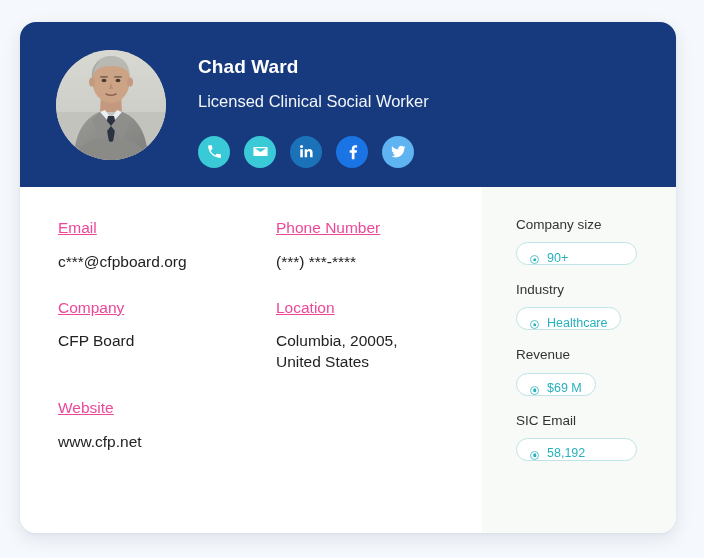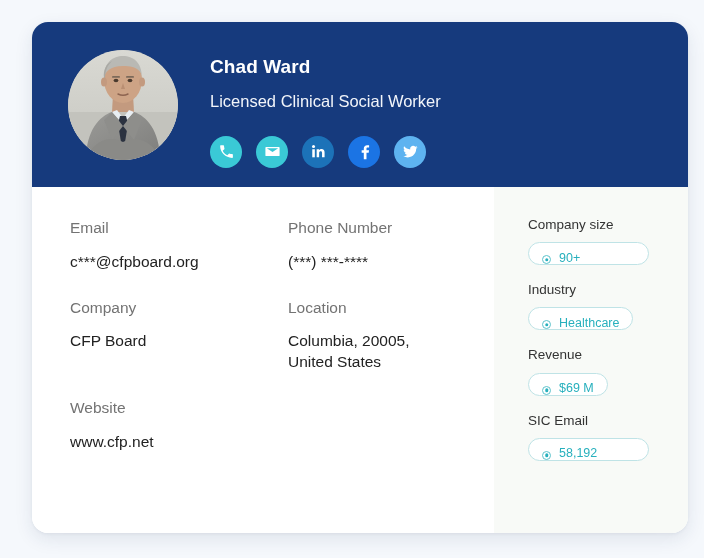--- a/index.html
+++ b/index.html
@@ -18,21 +18,21 @@
 
   .page {
     position: relative;
     width: 704px;
     height: 558px;
   }
 
   
   .card {
     position: absolute;
-    left: 32px;
+    left: 20px;
     top: 22px;
     width: 656px;
     height: 511px;
     background: #ffffff;
     border-radius: 16px;
     overflow: hidden;
     box-shadow: 0 6px 18px rgba(30, 50, 90, 0.10),
                 0 1px 3px rgba(30, 50, 90, 0.06);
   }
 
@@ -113,23 +113,24 @@
 
   .detail-grid {
     display: grid;
     grid-template-columns: 218px 1fr;
     row-gap: 0;
   }
 
   .field { padding-bottom: 26px; }
 
   .field-label {
-    color: #737373;
+    color: #ec4899;
     font-size: 15.5px;
     line-height: 1.2;
+    text-decoration: underline;
   }
 
   .field-value {
     color: #222222;
     font-size: 15.5px;
     line-height: 1.35;
     margin-top: 14px;
     max-width: 155px;
   }
 

